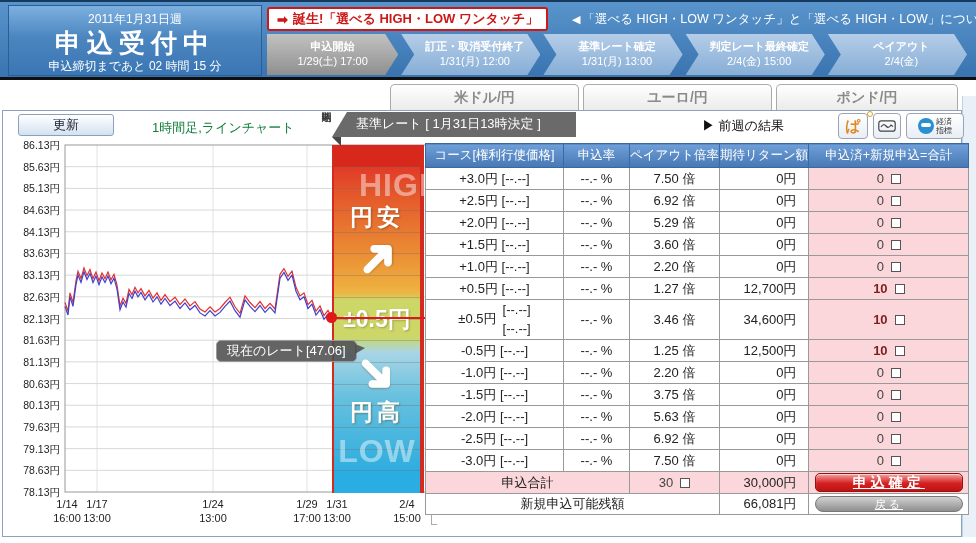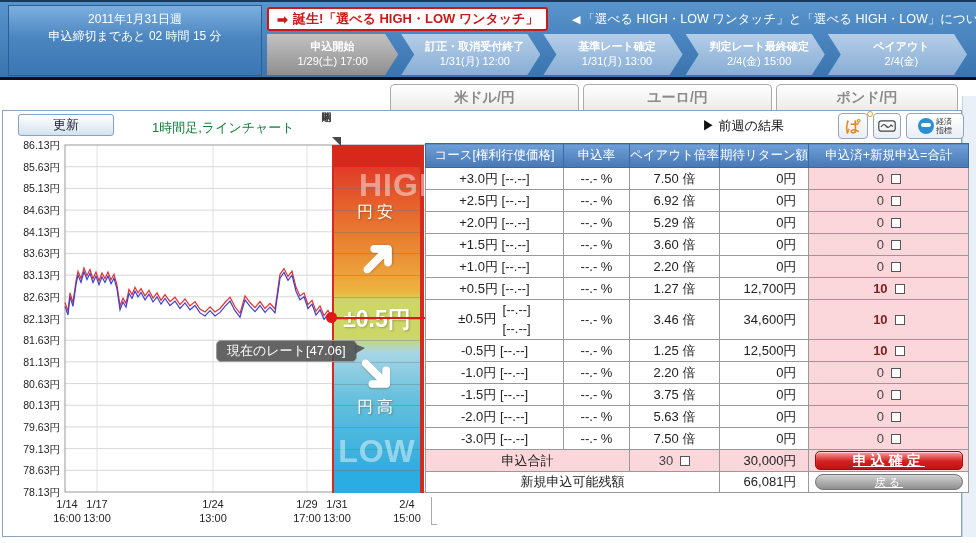--- a/index.html
+++ b/index.html
@@ -90,21 +90,21 @@
   .hl-col { position:absolute; left:332px; top:145px; width:92px; height:348px; z-index:3;
     border-left:2px solid #d42а20; border-left:2px solid #d42a20; border-right:4px solid #d42a20; }
   .hl-top { position:absolute; left:0; top:0; width:100%; height:22px; background:#d8281c; }
   .hl-grad { position:absolute; left:0; top:22px; width:100%; height:304px;
     background:linear-gradient(180deg,#e03b28 0%,#e55a2b 10%,#ea8c34 28%,#eeb340 41%,
       #ccd768 44%,#ccd768 56%,#a8d5e6 61%,#66c0de 76%,#2fadde 100%); }
   .hl-bottom { position:absolute; left:0; top:326px; width:100%; height:22px; background:#29ade2; }
   .hl-grid { position:absolute; left:0; width:100%; height:1px; background:rgba(110,110,110,0.35); }
   .hl-text { position:absolute; left:0; width:100%; text-align:center; color:#fff; }
   .hl-high, .hl-low { font-size:32px; font-weight:bold; color:rgba(255,255,255,0.45); letter-spacing:1px; }
-  .hl-dir { font-size:16px; font-weight:normal; letter-spacing:4px; text-shadow:1px 1px 2px rgba(90,60,0,0.45); }
+  .hl-dir { font-size:23px; font-weight:bold; letter-spacing:4px; text-shadow:1px 1px 2px rgba(90,60,0,0.45); }
   .hl-mid { font-size:23px; font-weight:bold; text-shadow:1px 1px 2px rgba(120,120,40,0.55); }
   .hl-arrow { font-size:50px; font-weight:bold; color:#fff; line-height:50px;
     text-shadow:1px 1px 2px rgba(90,60,0,0.3); }
   .hl-arrow.up { transform:rotate(-45deg); }
   .hl-arrow.down { transform:rotate(45deg); }
   .rate-line { position:absolute; left:329px; top:317px; width:96px; height:2px; background:#e01818; z-index:4; }
   .rate-dot { position:absolute; left:326px; top:312px; width:11px; height:11px; border-radius:50%;
     background:#e01818; z-index:5; }
   .axis-connector { position:absolute; left:431px; top:497px; width:6px; height:28px;
     border-left:1px solid #aaa; border-bottom:1px solid #aaa; z-index:2; }
@@ -134,20 +134,21 @@
     font-size:11px; line-height:14px; letter-spacing:3px; text-decoration:underline; cursor:pointer; }
 </style>
 </head>
 <body>
 
 <div class="page">
 
   <div class="header">
     <div class="status-box">
       <div class="status-week">2011年1月31日週</div>
+      <div class="status-title">申込受付中</div>
       <div class="status-deadline">申込締切まであと 02 時間 15 分</div>
     </div>
     <div class="new-banner">
       <span class="arr">➡</span>
       <span class="txt">誕生!「選べる HIGH・LOW ワンタッチ」</span>
     </div>
     <div class="info-link">
       <span class="arr">◀</span><span>「選べる HIGH・LOW ワンタッチ」と「選べる HIGH・LOW」について詳しくはこちら</span>
     </div>
     <div class="timeline">
@@ -183,20 +184,21 @@
     <div class="tab" style="left:776px;width:182px;">ポンド/円</div>
     <div class="tab" style="left:583px;width:189px;">ユーロ/円</div>
   </div>
 
   <div class="panel"></div>
   <div class="right-strip"></div>
 
   <div class="refresh-btn">更新</div>
   <div class="chart-type">1時間足,ラインチャート</div>
   <div class="app-period">申込期間</div>
+  <div class="baserate-banner">基準レート [ 1月31日13時決定 ]</div>
   <div class="baserate-fold"></div>
   <div class="prevweek">▶ 前週の結果</div>
 
   <div class="iconbtn" style="left:838px;width:30px;">
     <span class="pa-glyph">ぱ</span>
     <span class="pa-dot"></span>
   </div>
   <div class="iconbtn" style="left:873px;width:28px;">
     <svg width="18" height="12" viewBox="0 0 18 12">
       <rect x="0.8" y="0.8" width="16.4" height="10.4" rx="2.5" fill="none" stroke="#444" stroke-width="1.2"></rect>
@@ -387,20 +389,27 @@
           <td class="col-count"><span class="cnt">0</span><span class="cb"></span></td>
         </tr>
         <tr>
           <td>-2.0円 [--.--]</td>
           <td>--.- %</td>
           <td>5.63 倍</td>
           <td class="col-expected">0円</td>
           <td class="col-count"><span class="cnt">0</span><span class="cb"></span></td>
         </tr>
         <tr>
+          <td>-2.5円 [--.--]</td>
+          <td>--.- %</td>
+          <td>6.92 倍</td>
+          <td class="col-expected">0円</td>
+          <td class="col-count"><span class="cnt">0</span><span class="cb"></span></td>
+        </tr>
+        <tr>
           <td>-3.0円 [--.--]</td>
           <td>--.- %</td>
           <td>7.50 倍</td>
           <td class="col-expected">0円</td>
           <td class="col-count"><span class="cnt">0</span><span class="cb"></span></td>
         </tr>
       </tbody>
       <tfoot>
         <tr class="foot-a">
           <td colspan="2">申込合計</td>

